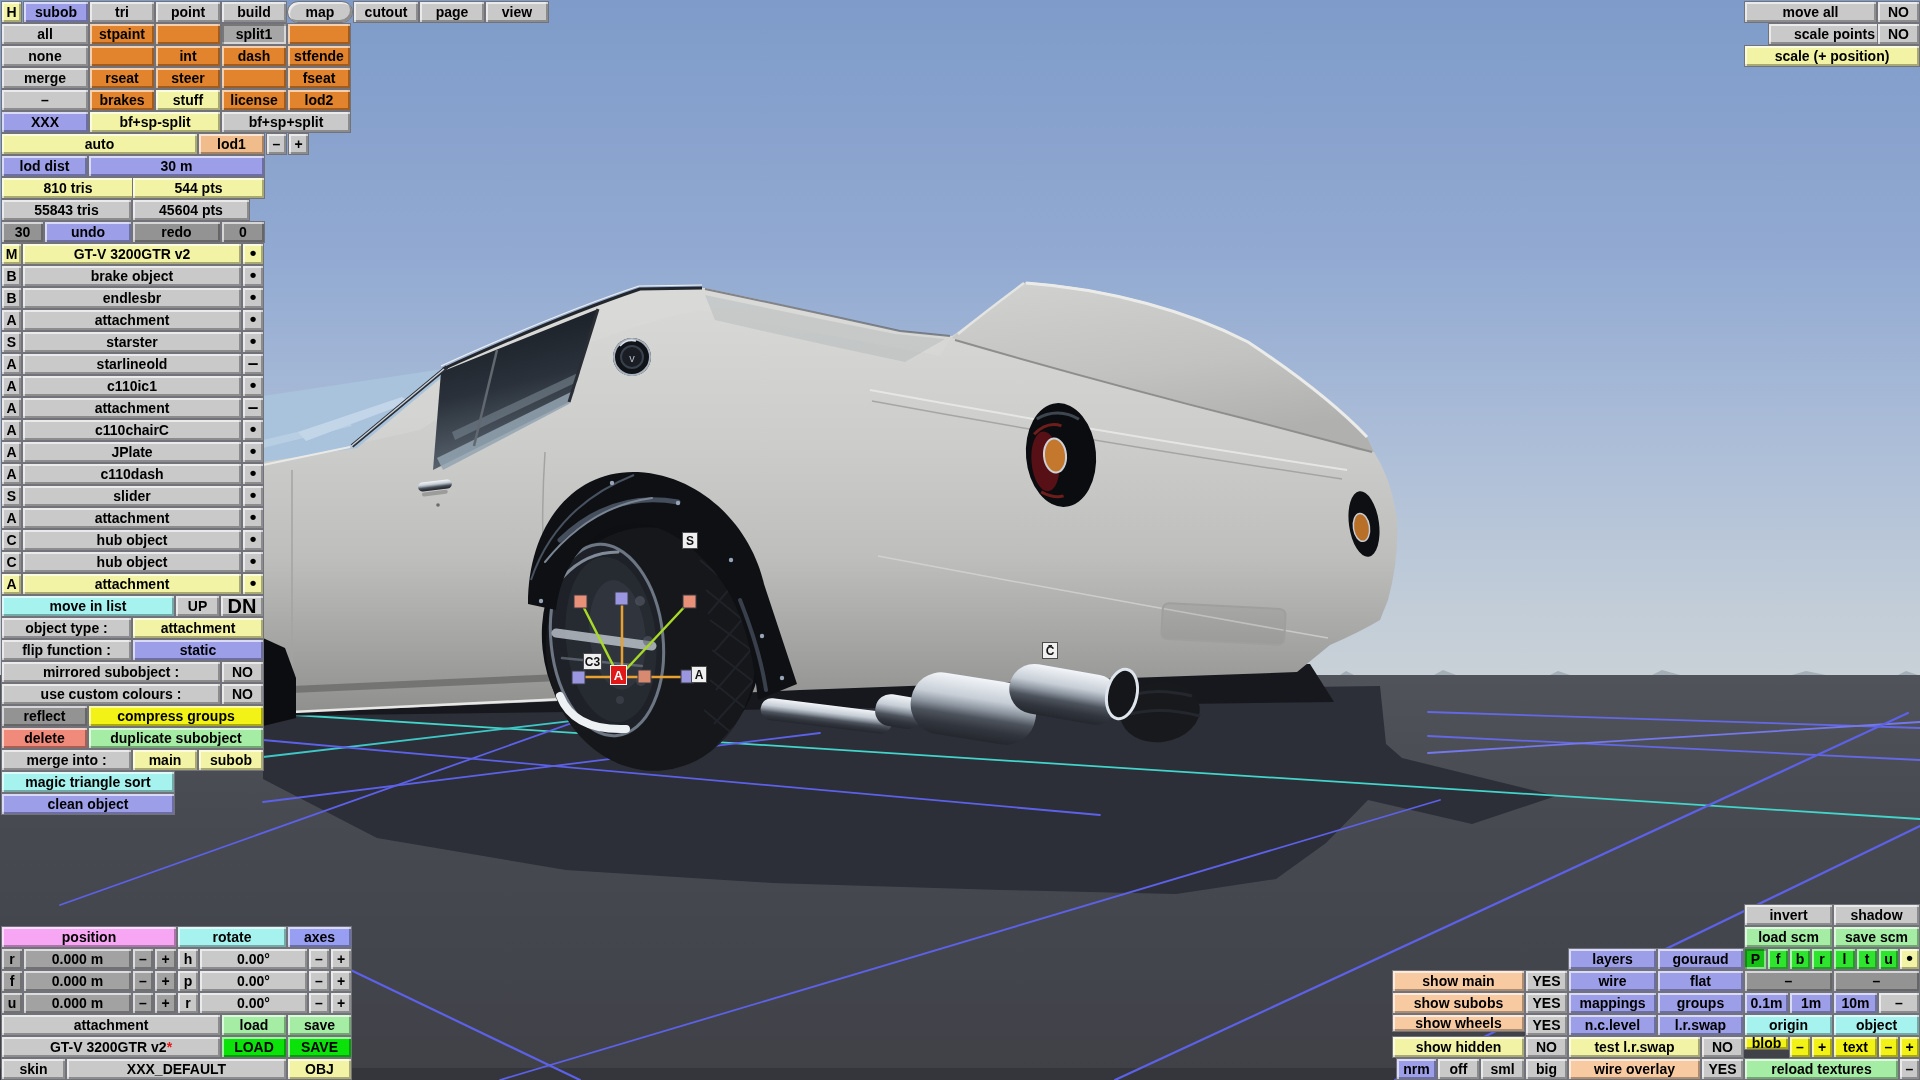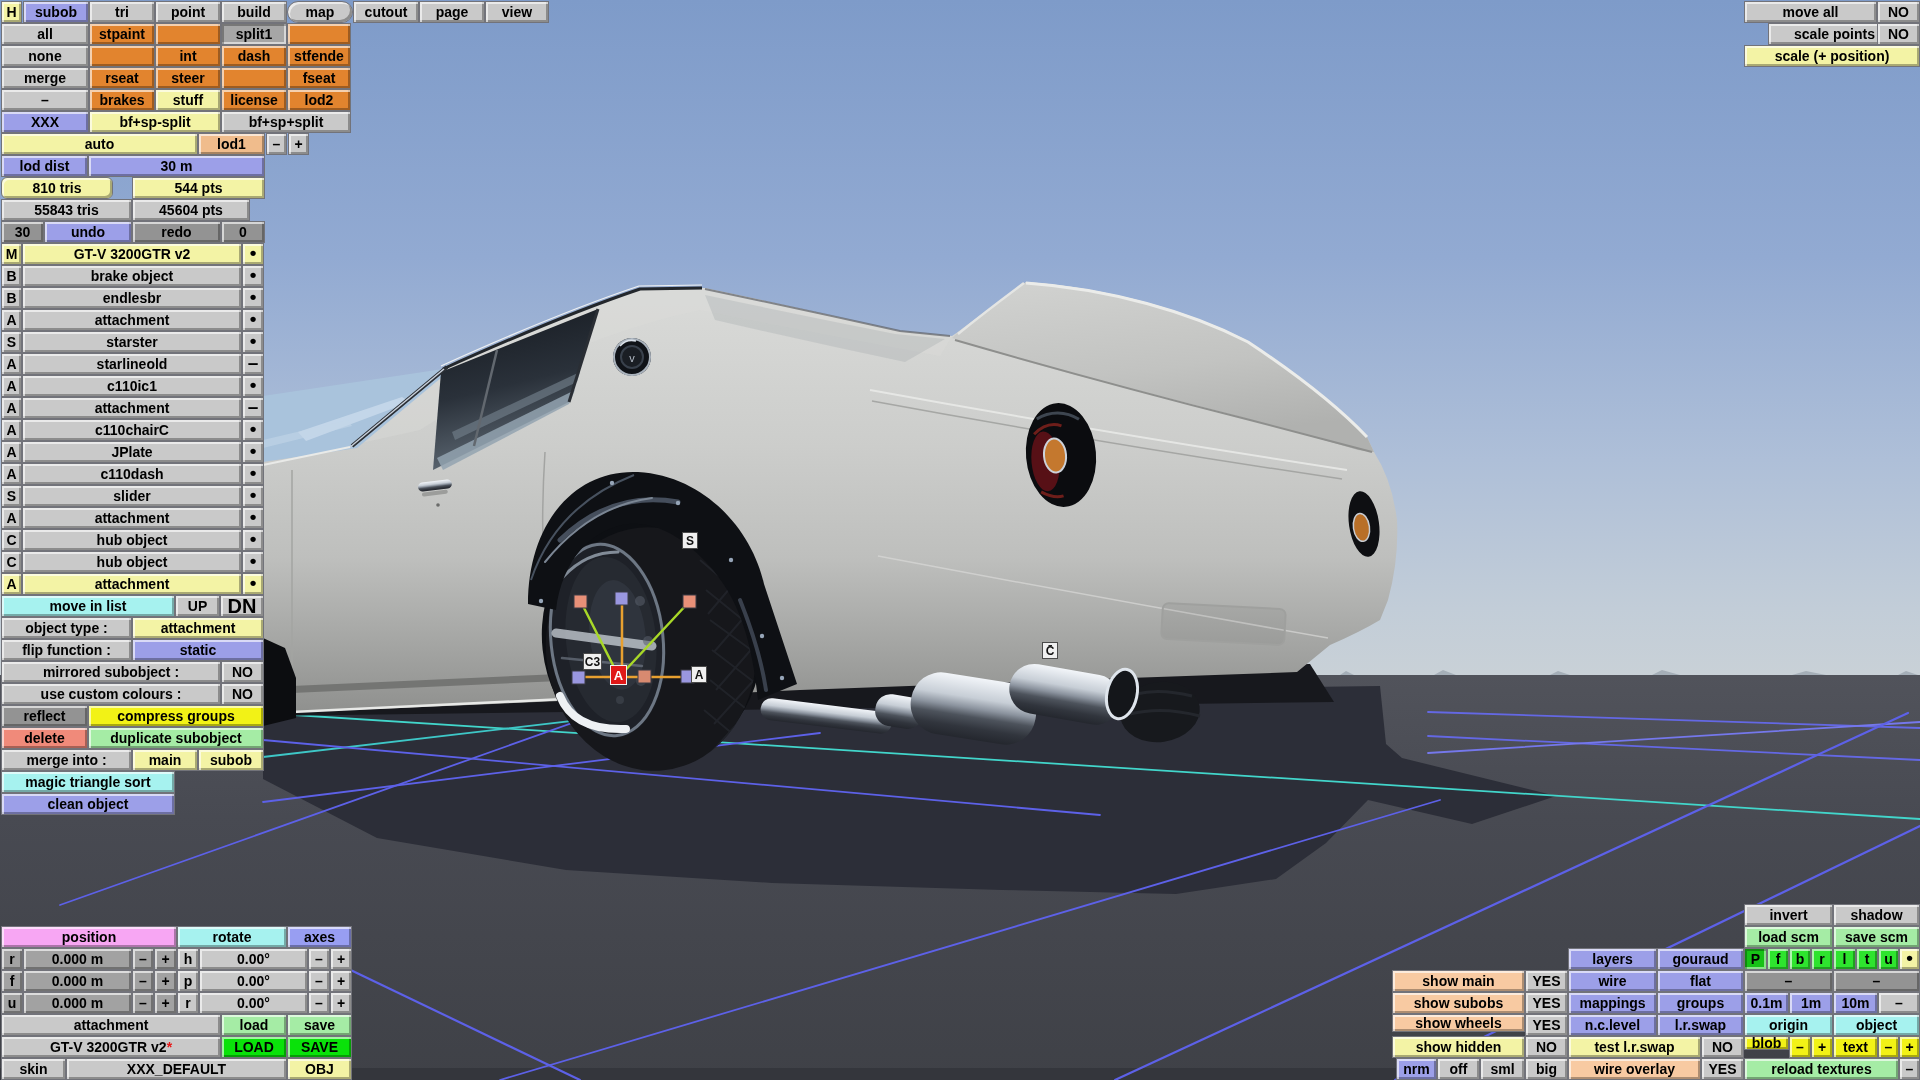--- a/index.html
+++ b/index.html
@@ -286,21 +286,21 @@
 <div class="b or" style="left:287px;top:89px;width:64px;height:22px;font-size:14px;">lod2</div>
 <div class="b pu" style="left:1px;top:111px;width:88px;height:22px;font-size:14px;">XXX</div>
 <div class="b ye" style="left:89px;top:111px;width:132px;height:22px;font-size:14px;">bf+sp-split</div>
 <div class="b gy" style="left:221px;top:111px;width:130px;height:22px;font-size:14px;">bf+sp+split</div>
 <div class="b ye" style="left:1px;top:133px;width:197px;height:22px;font-size:14px;">auto</div>
 <div class="b tn" style="left:198px;top:133px;width:67px;height:22px;font-size:14px;">lod1</div>
 <div class="b gy" style="left:266px;top:133px;width:21px;height:22px;font-size:14px;">–</div>
 <div class="b gy" style="left:288px;top:133px;width:21px;height:22px;font-size:14px;">+</div>
 <div class="b pu" style="left:1px;top:155px;width:87px;height:22px;font-size:14px;">lod dist</div>
 <div class="b pu" style="left:88px;top:155px;width:177px;height:22px;font-size:14px;">30 m</div>
-<div class="b ye" style="left:1px;top:177px;width:112px;height:22px;font-size:14px;border-radius:6px;">810 tris</div>
+<div class="b ye" style="left:1px;top:177px;width:134px;height:22px;font-size:14px;">810 tris</div>
 <div class="b ye" style="left:132px;top:177px;width:133px;height:22px;font-size:14px;">544 pts</div>
 <div class="b gy" style="left:1px;top:199px;width:131px;height:22px;font-size:14px;">55843 tris</div>
 <div class="b gy" style="left:132px;top:199px;width:118px;height:22px;font-size:14px;">45604 pts</div>
 <div class="b dk" style="left:1px;top:221px;width:43px;height:22px;font-size:14px;">30</div>
 <div class="b pu" style="left:44px;top:221px;width:88px;height:22px;font-size:14px;">undo</div>
 <div class="b dk" style="left:132px;top:221px;width:89px;height:22px;font-size:14px;">redo</div>
 <div class="b dk" style="left:221px;top:221px;width:44px;height:22px;font-size:14px;">0</div>
 <div class="b ye" style="left:1px;top:243px;width:21px;height:22px;font-size:14px;">M</div>
 <div class="b ye" style="left:22px;top:243px;width:220px;height:22px;font-size:14px;">GT-V 3200GTR v2</div>
 <div class="b ye" style="left:242px;top:243px;width:22px;height:22px;font-size:14px;">

